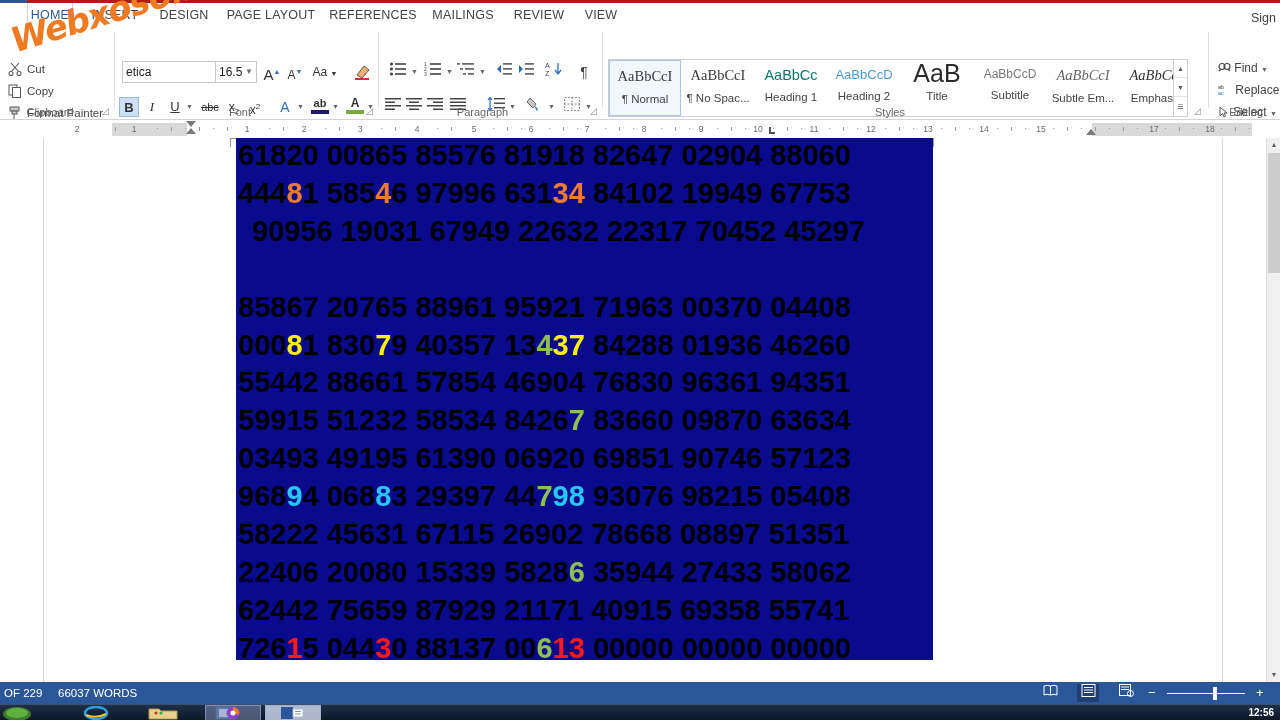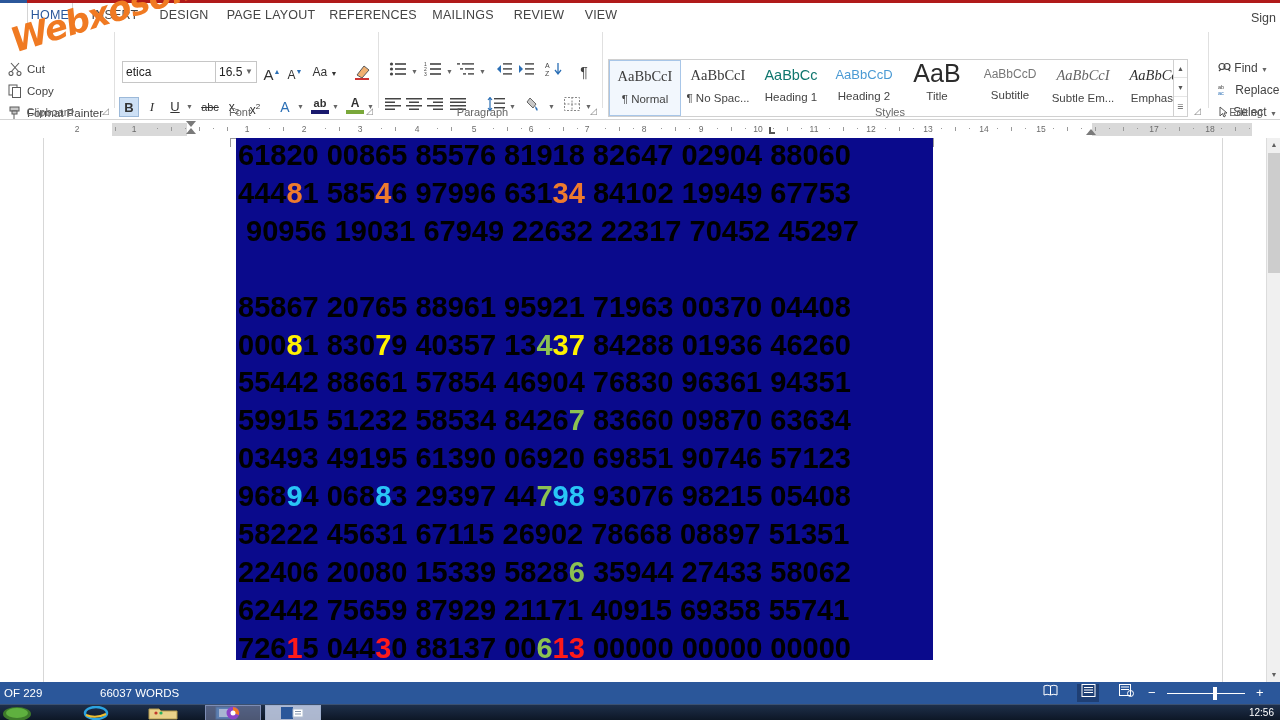--- a/index.html
+++ b/index.html
@@ -224,21 +224,21 @@
   .taskbar {
     position: absolute; left: 0; top: 704px; width: 1280px; height: 16px;
     background: linear-gradient(#1e2f4a, #0d1726);
     border-top: 1px solid #3b5070;
   }
   .tb-item {
     position: absolute; top: 1px; height: 15px; cursor: pointer;
   }
   .tb-clock {
     position: absolute; right: 6px; top: 0; height: 16px; line-height: 16px;
-    color: #ffffff; font-size: 10px; white-space: nowrap;
+    color: #ffffff; font-size: 10px; white-space: nowrap; font-weight: bold;
   }
 
   
   .watermark {
     position: absolute; left: 6px; top: 22px; width: 200px; height: 86px;
     transform: rotate(-17deg); transform-origin: left top;
     font-size: 34px; font-weight: bold; font-style: italic;
     font-family: "DejaVu Sans", sans-serif;
     color: #f07a22;
     -webkit-text-stroke: 3px #ffffff;
@@ -657,21 +657,21 @@
     <div class="right-indent"></div>
   </div>
 
   <div class="canvas">
     <div class="page">
       <div class="cmark tl"></div>
       <div class="cmark tr"></div>
       <div class="selection" id="digit-grid">
           <div class="digit-row" style="top: -2px; padding-left: 2px;"><span>61820</span><span> 00865</span><span> 85576</span><span> 81918</span><span> 82647</span><span> 02904</span><span> 88060</span></div>
           <div class="digit-row" style="top: 35.9px; padding-left: 2px;"><span>444</span><span style="color: rgb(238, 123, 46);">8</span><span>1</span><span> </span><span>585</span><span style="color: rgb(238, 123, 46);">4</span><span>6</span><span> </span><span>97996</span><span> </span><span>631</span><span style="color: rgb(238, 123, 46);">34</span><span> </span><span>84102</span><span> </span><span>19949</span><span> </span><span>67753</span></div>
-          <div class="digit-row" style="top: 73.8px; padding-left: 10px;"><span>90956</span><span> 19031</span><span> 67949</span><span> 22632</span><span> 22317</span><span> 70452</span><span> 45297</span></div>
+          <div class="digit-row" style="top: 73.8px; padding-left: 16px;"><span>90956</span><span> 19031</span><span> 67949</span><span> 22632</span><span> 22317</span><span> 70452</span><span> 45297</span></div>
           <div class="digit-row" style="top: 149.6px; padding-left: 2px;"><span>85867</span><span> 20765</span><span> 88961</span><span> 95921</span><span> 71963</span><span> 00370</span><span> 04408</span></div>
           <div class="digit-row" style="top: 187.5px; padding-left: 2px;"><span>000</span><span style="color: rgb(255, 242, 0);">8</span><span>1</span><span> </span><span>830</span><span style="color: rgb(255, 242, 0);">7</span><span>9</span><span> </span><span>40357</span><span> </span><span>13</span><span style="color: rgb(140, 193, 82);">4</span><span style="color: rgb(255, 242, 0);">37</span><span> </span><span>84288</span><span> </span><span>01936</span><span> </span><span>46260</span></div>
           <div class="digit-row" style="top: 225.4px; padding-left: 2px;"><span>55442</span><span> 88661</span><span> 57854</span><span> 46904</span><span> 76830</span><span> 96361</span><span> 94351</span></div>
           <div class="digit-row" style="top: 263.3px; padding-left: 2px;"><span>59915</span><span> </span><span>51232</span><span> </span><span>58534</span><span> </span><span>8426</span><span style="color: rgb(140, 193, 82);">7</span><span> </span><span>83660</span><span> </span><span>09870</span><span> </span><span>63634</span></div>
           <div class="digit-row" style="top: 301.2px; padding-left: 2px;"><span>03493</span><span> 49195</span><span> 61390</span><span> 06920</span><span> 69851</span><span> 90746</span><span> 57123</span></div>
           <div class="digit-row" style="top: 339.1px; padding-left: 2px;"><span>968</span><span style="color: rgb(41, 197, 246);">9</span><span>4</span><span> </span><span>068</span><span style="color: rgb(41, 197, 246);">8</span><span>3</span><span> </span><span>29397</span><span> </span><span>44</span><span style="color: rgb(140, 193, 82);">7</span><span style="color: rgb(41, 197, 246);">98</span><span> </span><span>93076</span><span> </span><span>98215</span><span> </span><span>05408</span></div>
           <div class="digit-row" style="top: 377px; padding-left: 2px;"><span>58222</span><span> 45631</span><span> 67115</span><span> 26902</span><span> 78668</span><span> 08897</span><span> 51351</span></div>
           <div class="digit-row" style="top: 414.9px; padding-left: 2px;"><span>22406</span><span> </span><span>20080</span><span> </span><span>15339</span><span> </span><span>5828</span><span style="color: rgb(140, 193, 82);">6</span><span> </span><span>35944</span><span> </span><span>27433</span><span> </span><span>58062</span></div>
           <div class="digit-row" style="top: 452.8px; padding-left: 2px;"><span>62442</span><span> 75659</span><span> 87929</span><span> 21171</span><span> 40915</span><span> 69358</span><span> 55741</span></div>
           <div class="digit-row" style="top: 490.7px; padding-left: 2px;"><span>726</span><span style="color: rgb(255, 26, 26);">1</span><span>5</span><span> </span><span>044</span><span style="color: rgb(255, 26, 26);">3</span><span>0</span><span> </span><span>88137</span><span> </span><span>00</span><span style="color: rgb(140, 193, 82);">6</span><span style="color: rgb(255, 26, 26);">13</span><span> </span><span>00000</span><span> </span><span>00000</span><span> </span><span>00000</span></div>
@@ -680,21 +680,21 @@
   </div>
 
   <div class="vscroll">
     <div class="vs-arrow" style="top:0;">▲</div>
     <div class="vs-thumb" style="top:15px;height:120px;"></div>
     <div class="vs-arrow" style="bottom:0;">▼</div>
   </div>
 
   <div class="status">
     <div class="st-text" style="left:4px;">OF 229</div>
-    <div class="st-text" style="left:58px;margin-left:42px;">66037 WORDS</div>
+    <div class="st-text" style="left:58px;">66037 WORDS</div>
 
     <div class="st-view" style="left:1039px;">
       <svg width="15" height="13" viewBox="0 0 15 13">
           <g fill="none" stroke="#fff" stroke-width="1">
             <path d="M7.5 2 Q4 0.5 1 2 L1 11 Q4 9.5 7.5 11 Q11 9.5 14 11 L14 2 Q11 0.5 7.5 2 Z"></path>
             <line x1="7.5" y1="2" x2="7.5" y2="11"></line>
           </g>
         </svg>
     </div>
     <div class="st-view active" style="left:1077px;">

